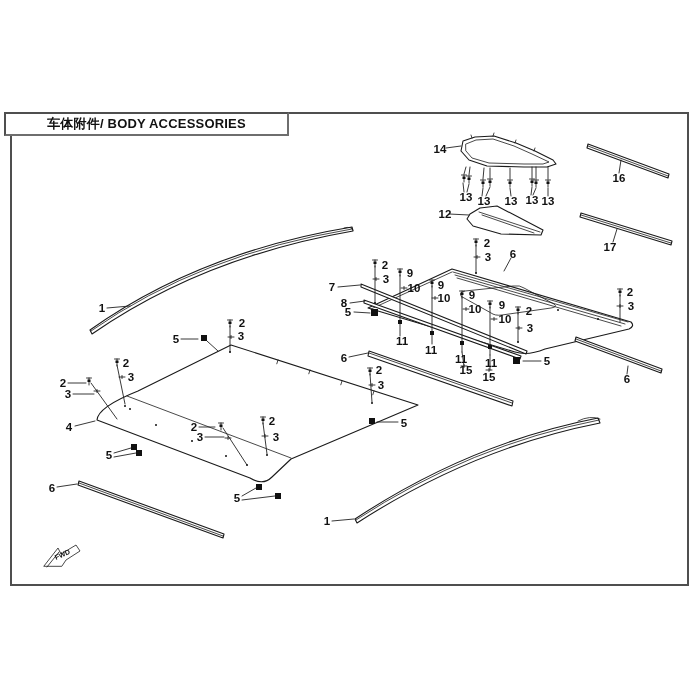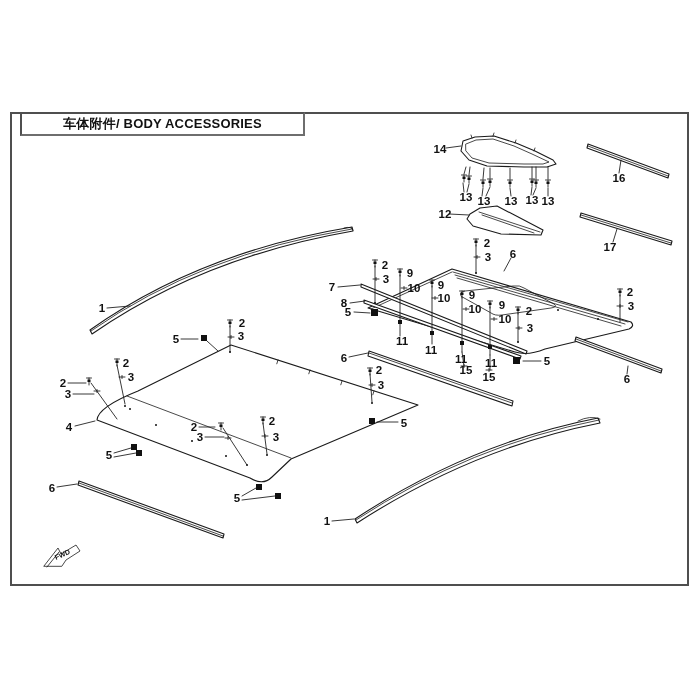--- a/index.html
+++ b/index.html
@@ -1,20 +1,20 @@
 <!DOCTYPE html>
 <html><head>
 <meta charset="utf-8">
 <style>
   html,body{margin:0;padding:0;background:#fff;}
   .page{position:relative;width:700px;height:700px;background:#ffffff;overflow:hidden;
         font-family:"Liberation Sans", sans-serif;}
   .frame{position:absolute;left:10px;top:112px;width:679px;height:474px;
          border:2px solid #4f4f4f;background:#fff;box-sizing:border-box;}
-  .titlebox{position:absolute;left:20px;top:112px;width:285px;height:24px;
+  .titlebox{position:absolute;left:4px;top:112px;width:285px;height:24px;
             border:2px solid #6e6e6e;border-top-color:#4f4f4f;border-left-color:#4f4f4f;
             background:#fff;box-sizing:border-box;
             display:flex;align-items:center;justify-content:center;}
   .titlebox span{font-size:13px;font-weight:bold;color:#111;letter-spacing:0.2px;white-space:nowrap;}
   svg.art{position:absolute;left:0;top:0;}
   .ln2{fill:none;stroke:#1a1a1a;stroke-width:0.8;stroke-linejoin:round;stroke-linecap:round;}
   .wh{fill:#ffffff;stroke:#1a1a1a;stroke-width:1.1;stroke-linejoin:round;}
   .ld{fill:none;stroke:#222;stroke-width:0.9;stroke-linecap:round;}
   .blk{fill:#111;stroke:none;}
   .lbl{font-family:"Liberation Sans",sans-serif;font-size:11.5px;font-weight:bold;fill:#111;}

